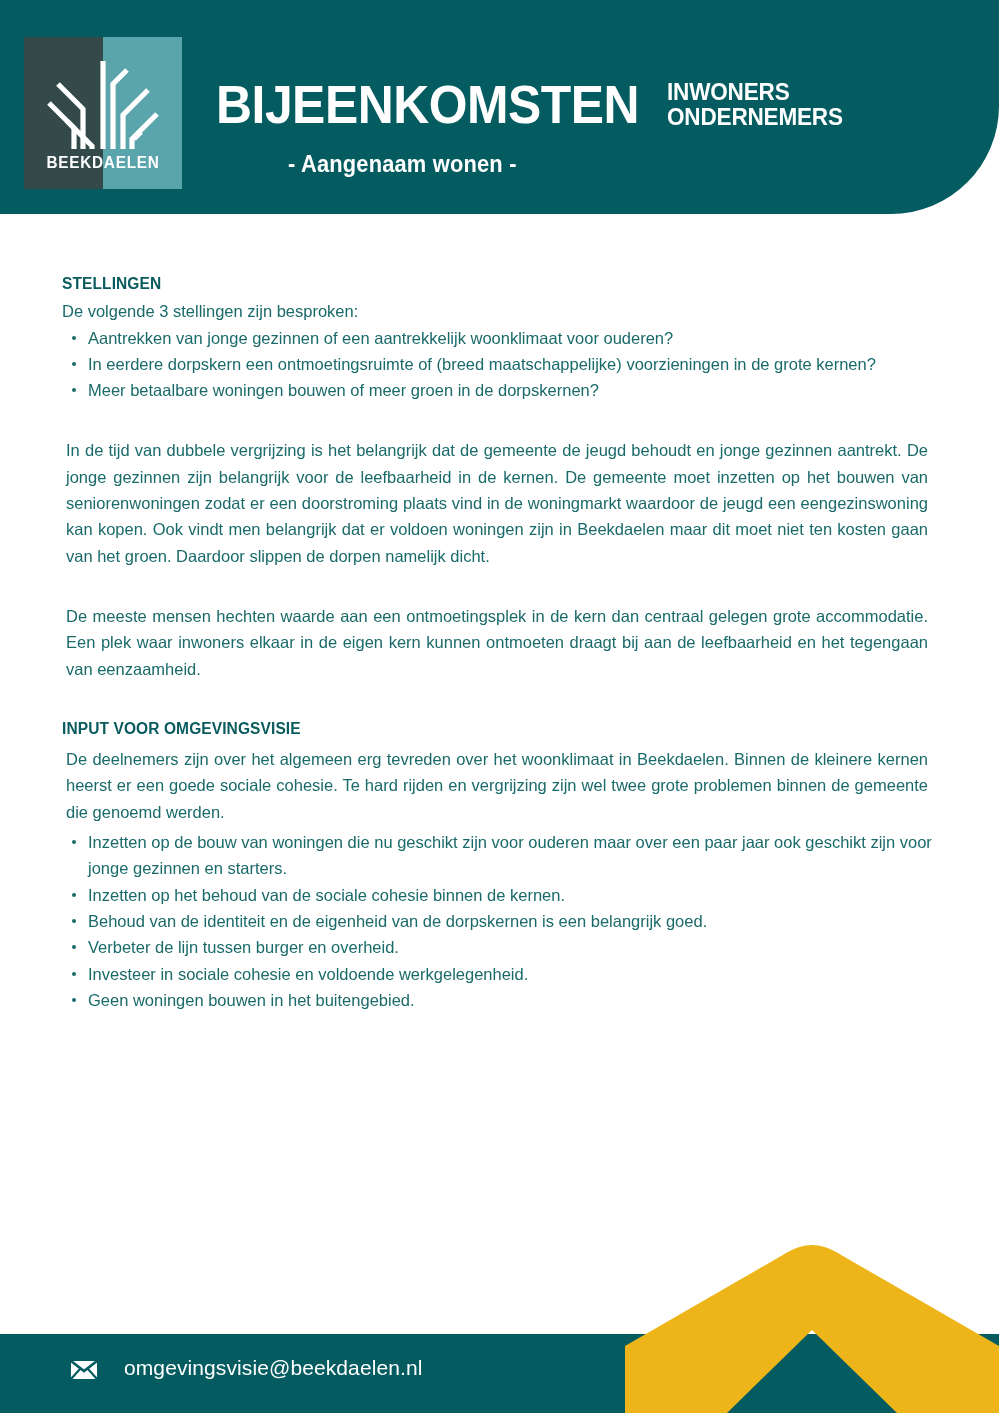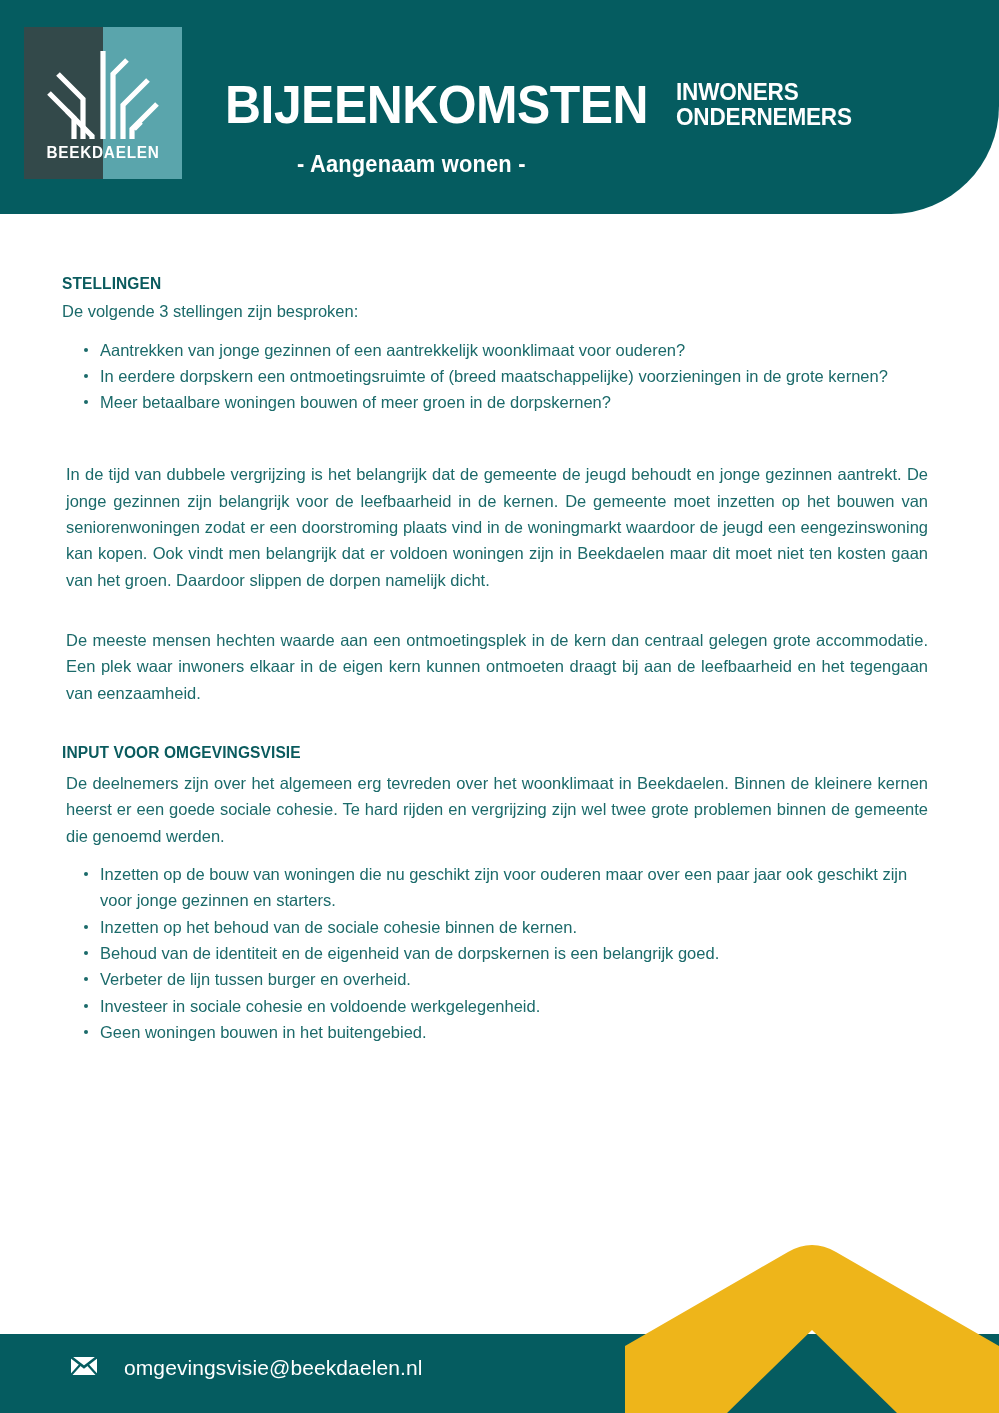--- a/index.html
+++ b/index.html
@@ -24,21 +24,21 @@
     width: 999px;
     height: 214px;
     background: #055c60;
     border-bottom-right-radius: 108px;
     overflow: hidden;
   }
 
   .logo {
     position: absolute;
     left: 24px;
-    top: 27px;
+    top: 37px;
     width: 158px;
     height: 152px;
     display: flex;
   }
   .logo-half-dark {
     width: 50%;
     height: 100%;
     background: #33494a;
   }
   .logo-half-light {
@@ -64,21 +64,20 @@
     font-weight: bold;
     letter-spacing: 0.8px;
     font-family: "Liberation Sans Narrow", "Liberation Sans", sans-serif;
     transform: scaleX(0.93);
   }
 
   .title-block {
     position: absolute;
     left: 216px;
     top: 78px;
-    margin-left: 9px;
   }
   .title-row {
     display: flex;
     align-items: flex-end;
     line-height: 1;
   }
   .title-main {
     color: #ffffff;
     font-size: 53px;
     font-weight: bold;
@@ -144,21 +143,21 @@
   .para {
     margin: 4px;
     text-align: justify;
     text-justify: inter-word;
   }
   .spacer-para { height: 26px; }
   .spacer-block { height: 30px; }
 
   ul.bullets {
     list-style: none;
-    margin: 12px;
+    margin: 0;
     padding: 0;
   }
   ul.bullets li {
     position: relative;
     padding-left: 26px;
     margin: 0;
   }
   ul.bullets li::before {
     content: "";
     position: absolute;
@@ -185,21 +184,21 @@
     top: 1334px;
     width: 999px;
     height: 79px;
     background: #055c60;
   }
   .footer-inner {
     position: absolute;
     left: 70px;
     top: 1356px;
     display: flex;
-    align-items: flex-start;
+    align-items: flex-end;
   }
   .mail-icon {
     width: 28px;
     height: 20px;
     display: block;
   }
   .footer-email {
     margin-left: 26px;
     color: #ffffff;
     font-size: 21px;

